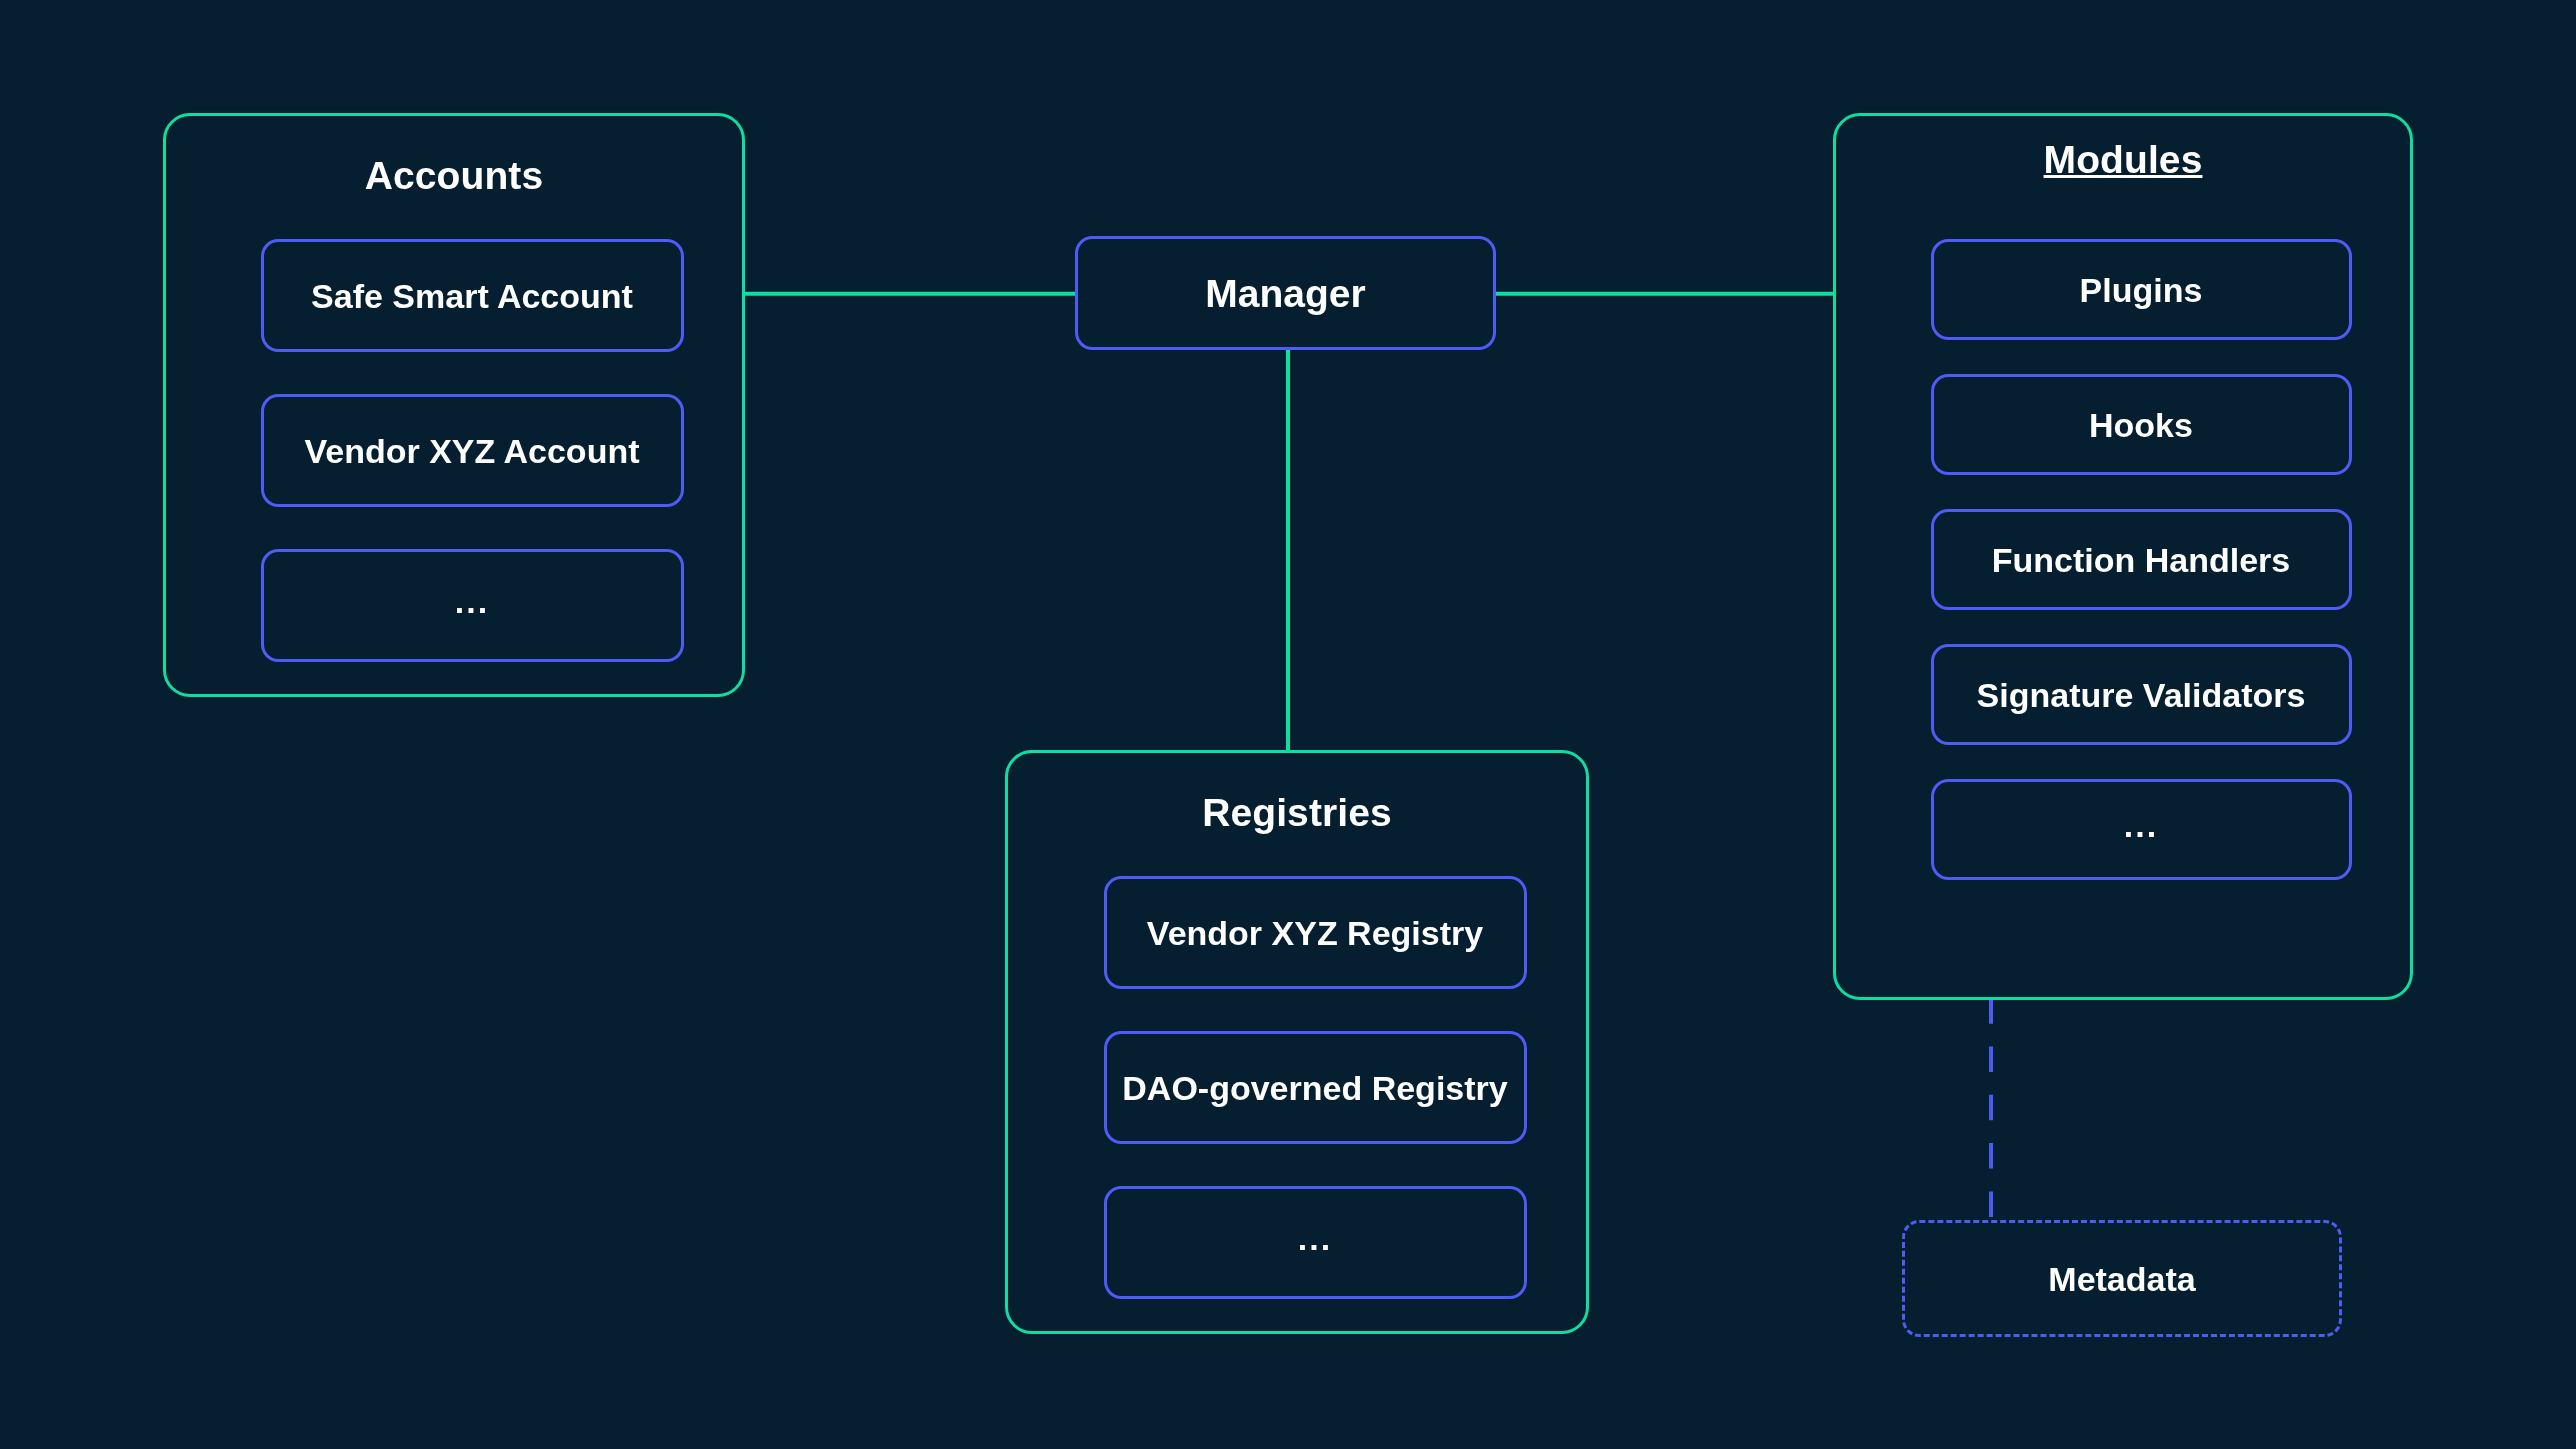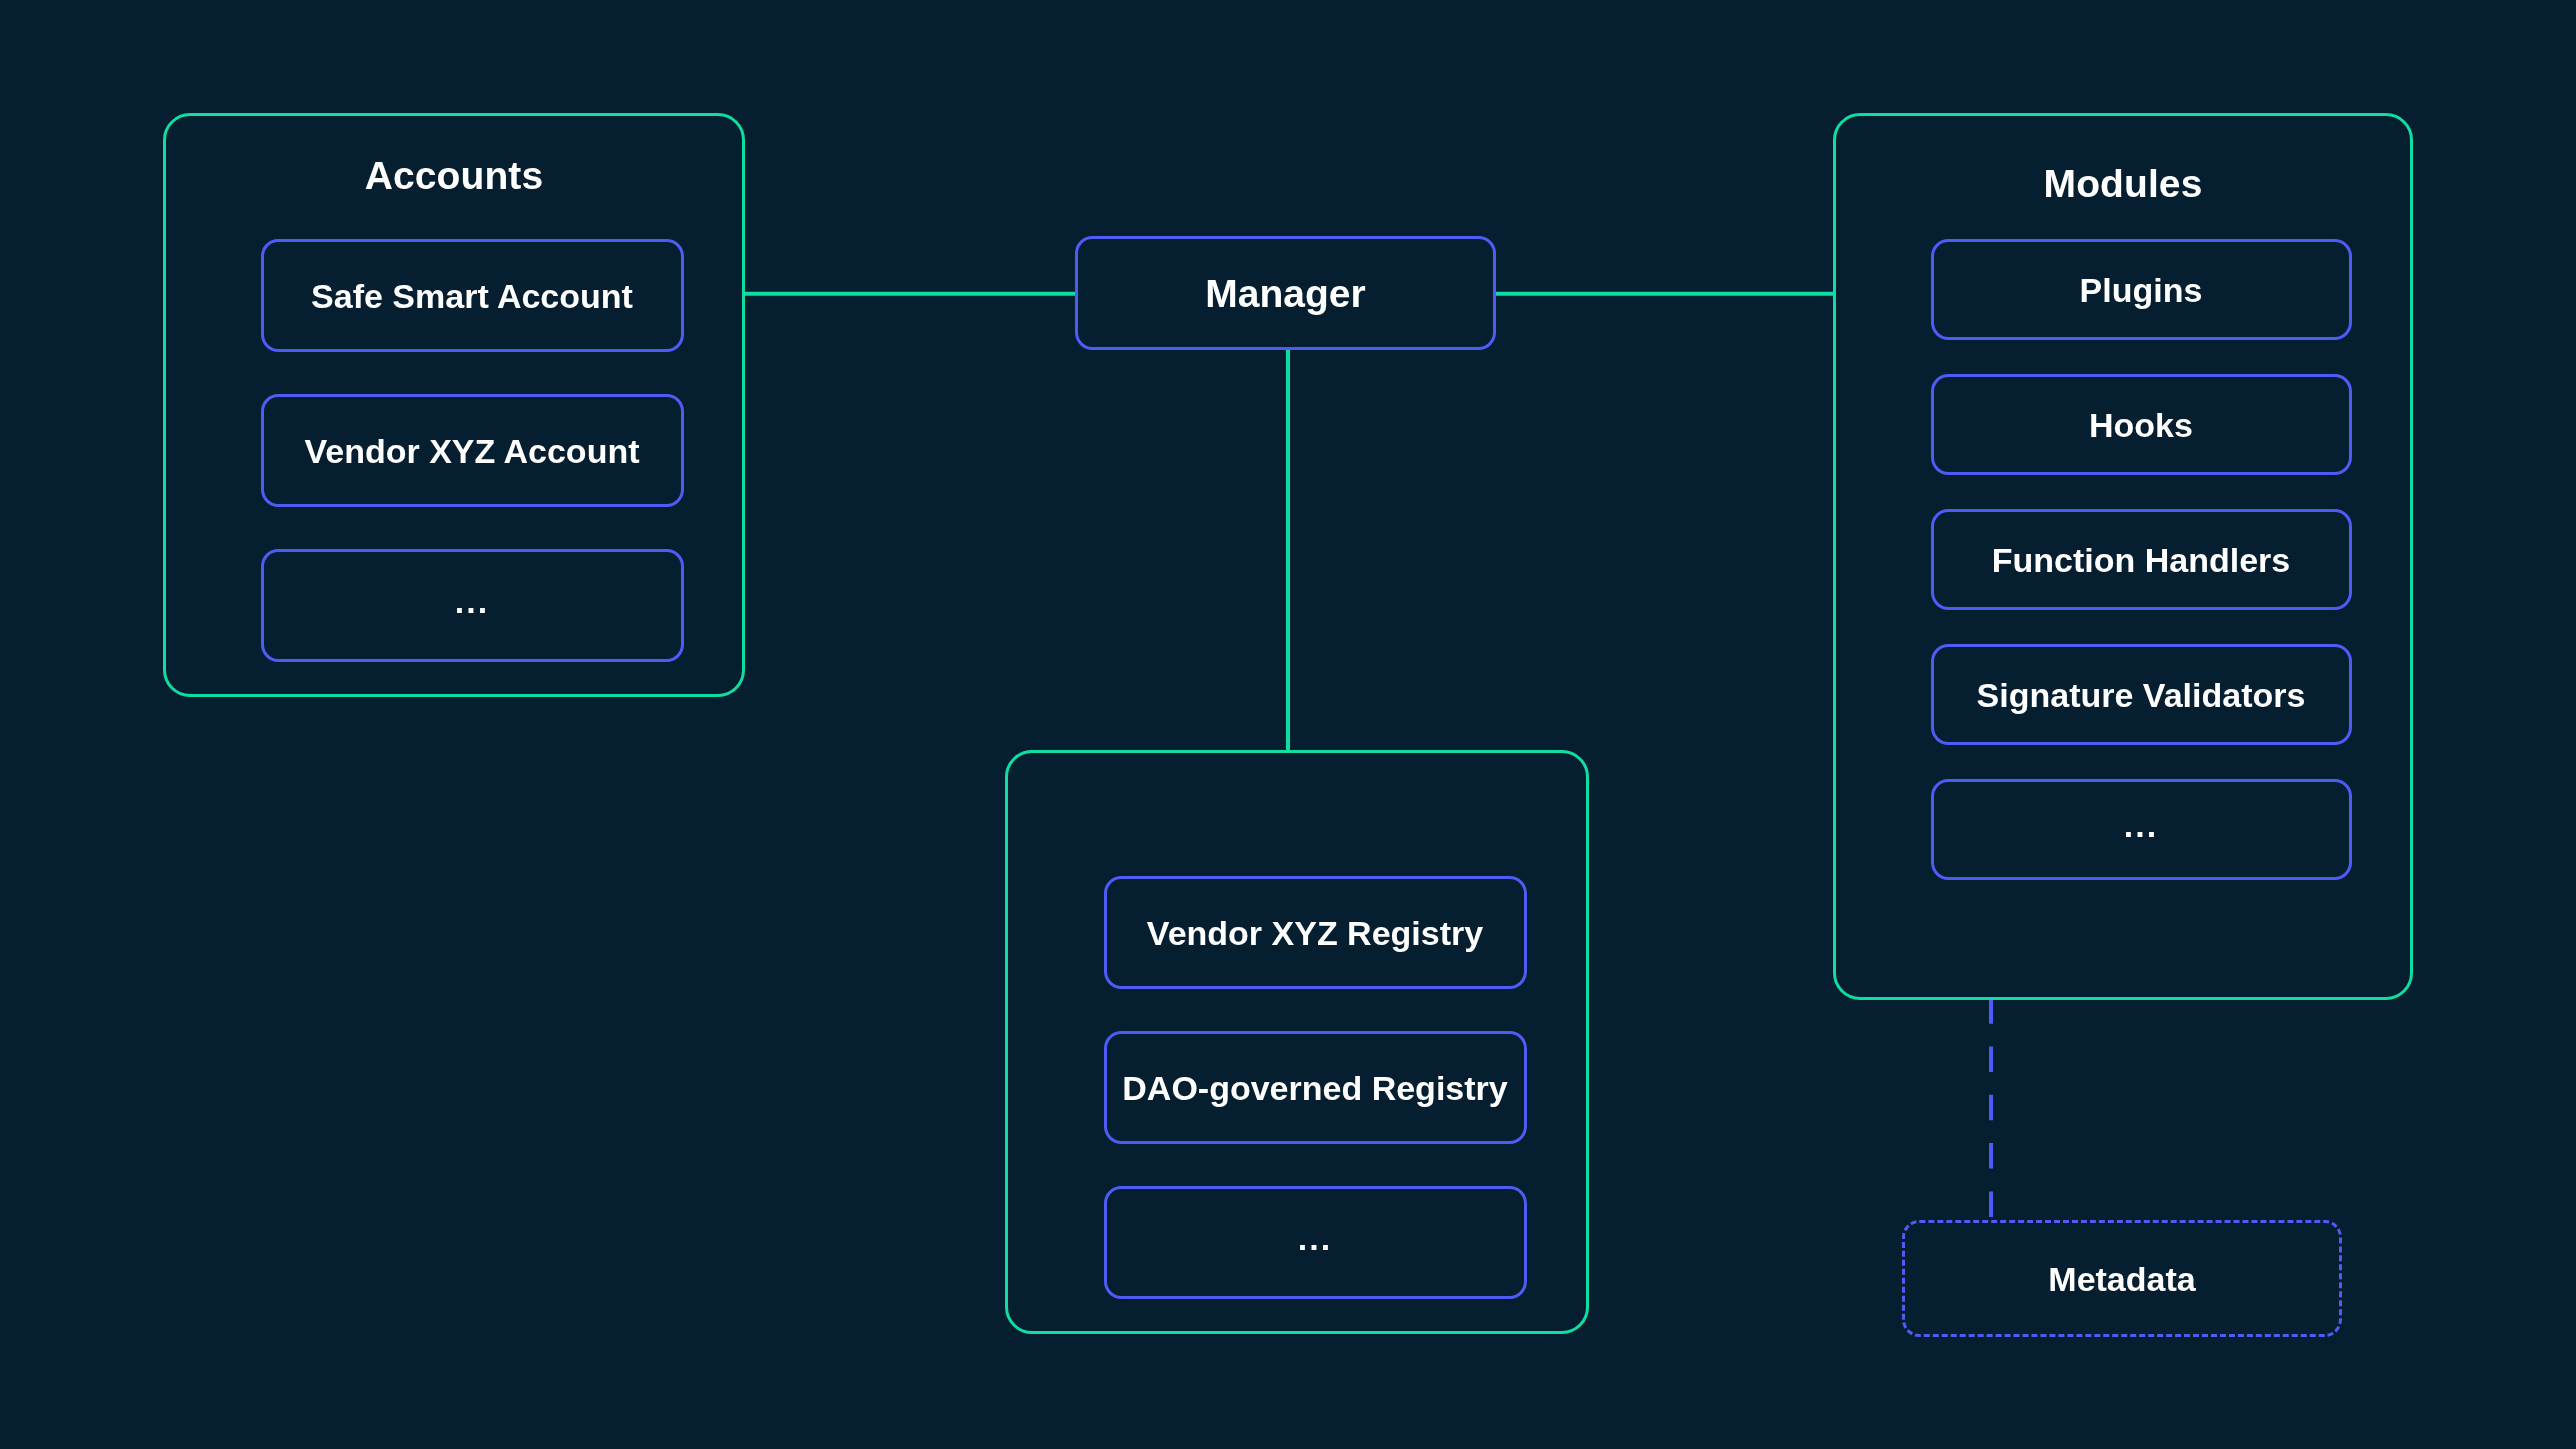--- a/index.html
+++ b/index.html
@@ -112,21 +112,21 @@
     margin-bottom: 42px;
   }
 
   
   #group-modules {
     left: 1833px;
     top: 113px;
     width: 580px;
     height: 887px;
   }
-  #group-modules .group-title { top: 48px; }
+  #group-modules .group-title { top: 24px; text-decoration: underline; }
   #group-modules .group-items { top: 123px; }
   #group-modules .node {
     width: 421px;
     height: 101px;
     margin-bottom: 34px;
   }
 
   
   #node-manager {
     position: absolute;
@@ -178,20 +178,21 @@
     <div class="group-items">
       <div class="node">Safe Smart Account</div>
       <div class="node">Vendor XYZ Account</div>
       <div class="node ellipsis">...</div>
     </div>
   </div>
 
   <div class="node" id="node-manager">Manager</div>
 
   <div class="group-box" id="group-registries">
+    <div class="group-title">Registries</div>
     <div class="group-items">
       <div class="node">Vendor XYZ Registry</div>
       <div class="node">DAO-governed Registry</div>
       <div class="node ellipsis">...</div>
     </div>
   </div>
 
   <div class="group-box" id="group-modules">
     <div class="group-title">Modules</div>
     <div class="group-items">

